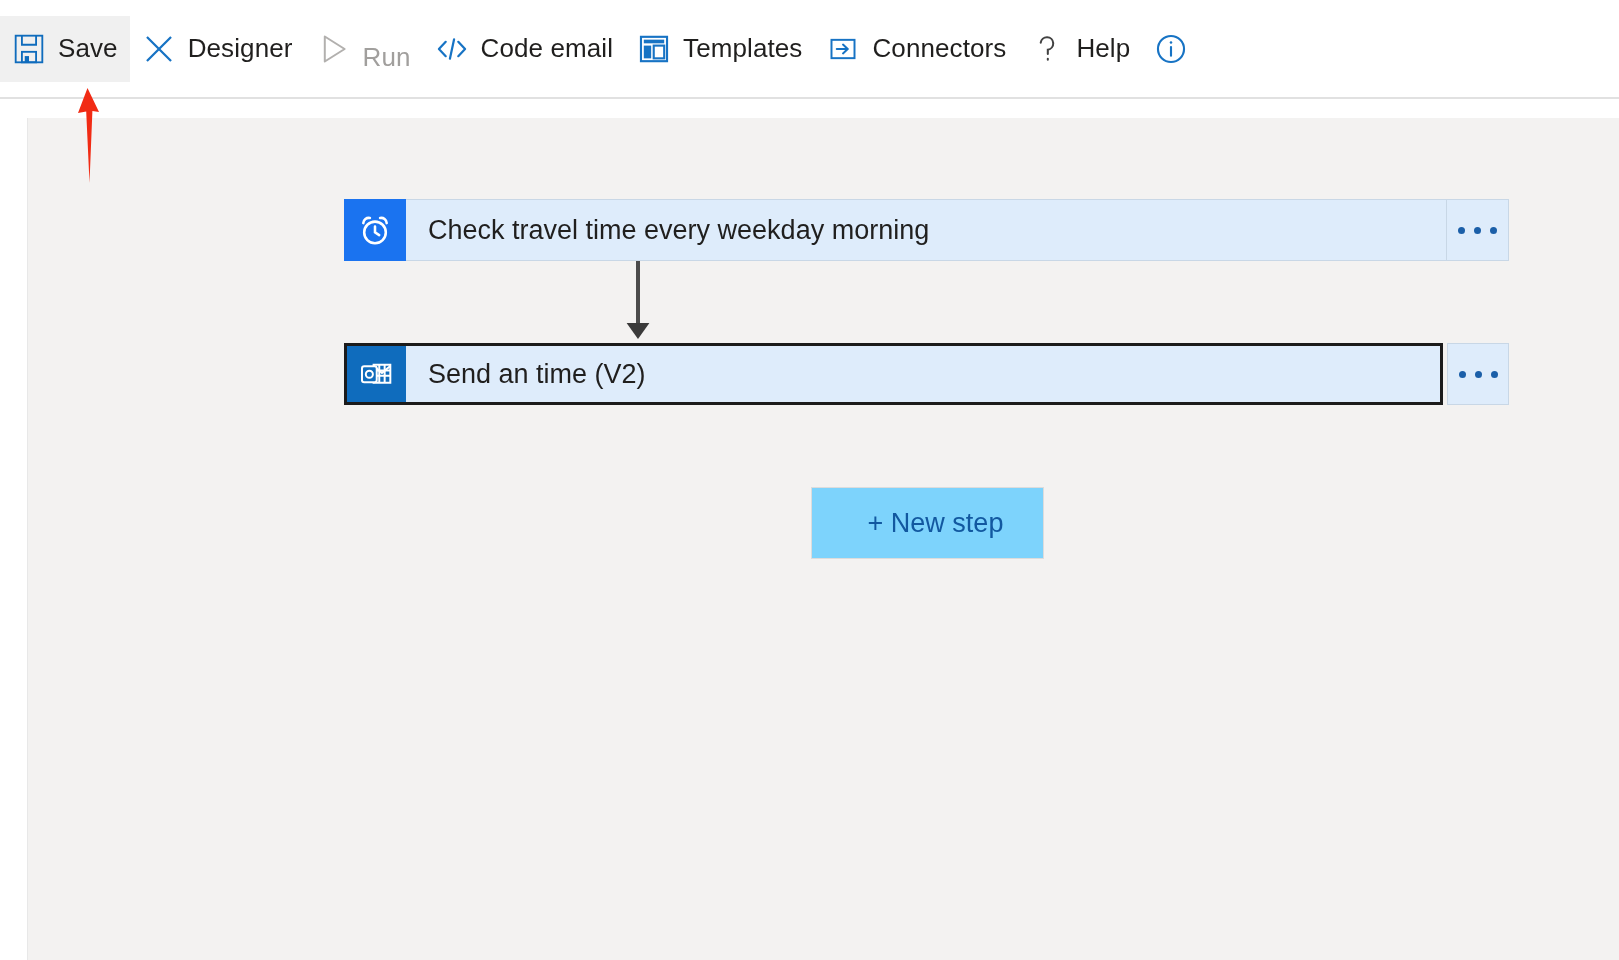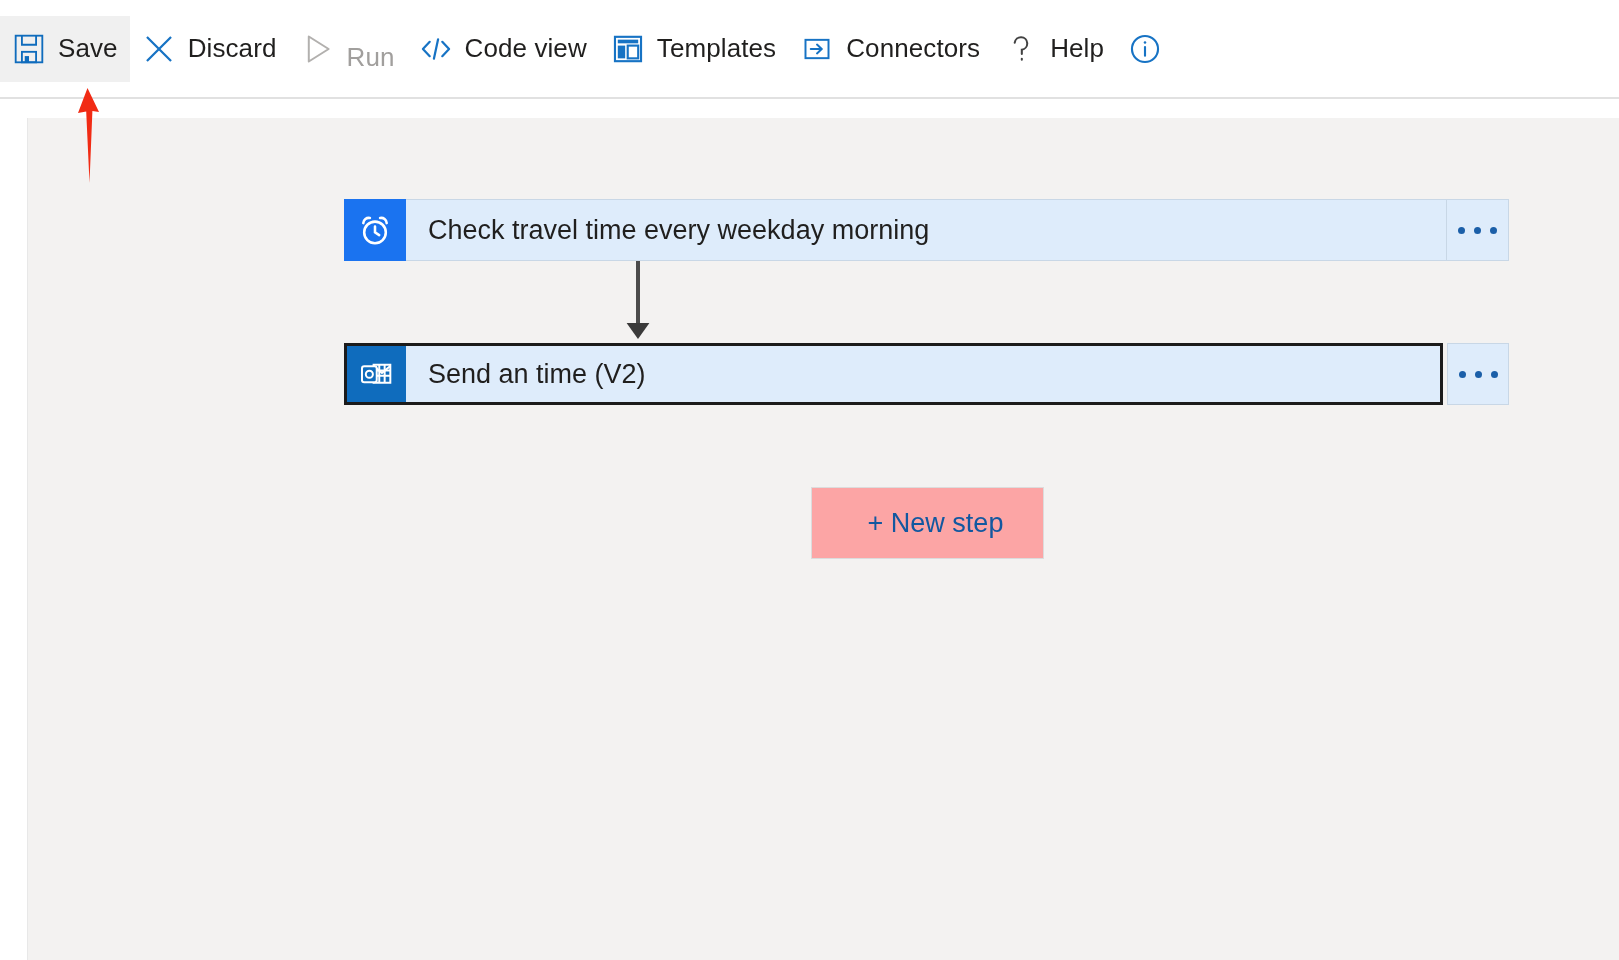--- a/index.html
+++ b/index.html
@@ -153,21 +153,21 @@
     position: absolute;
     left: 590px; top: 143px;
     width: 40px; height: 82px;
   }
 
   
   #new-step {
     position: absolute;
     left: 783px; top: 369px;
     width: 233px; height: 72px;
-    background: #fca5a5;
+    background: #7dd3fc;
     border: 1px solid #dcdcdc;
     display: flex;
     align-items: center;
     justify-content: center;
     cursor: pointer;
     padding-left: 16px;
   }
   #new-step span {
     font-size: 27px;
     color: #1258a0;
@@ -199,42 +199,42 @@
       </span>
       <span class="tb-label">Save</span>
     </div>
 
     <div class="tb-item">
       <span class="tb-icon">
         <svg width="34" height="34" viewBox="0 0 24 24" fill="none" stroke="#1773c4" stroke-width="1.6">
           <path d="M3.5 3.5 L20.5 20.5 M20.5 3.5 L3.5 20.5"></path>
         </svg>
       </span>
-      <span class="tb-label">Discard</span>
+      <span class="tb-label">Designer</span>
     </div>
 
     <div class="tb-item disabled">
       <span class="tb-icon">
         <svg width="34" height="34" viewBox="0 0 24 24" fill="none" stroke="#b2b0ae" stroke-width="1.4">
           <path d="M5.5 3.2 L19.5 12 L5.5 20.8 Z" stroke-linejoin="round"></path>
         </svg>
       </span>
       <span class="tb-label">Run</span>
     </div>
 
 
     <div class="tb-item">
       <span class="tb-icon">
         <svg width="36" height="34" viewBox="0 0 26 24" fill="none" stroke="#1773c4" stroke-width="1.7" stroke-linecap="round" stroke-linejoin="round">
           <path d="M8.2 6.5 L3 12 L8.2 17.5"></path>
           <path d="M17.8 6.5 L23 12 L17.8 17.5"></path>
           <path d="M14.6 4.6 L11.4 19.4"></path>
         </svg>
       </span>
-      <span class="tb-label">Code view</span>
+      <span class="tb-label">Code email</span>
     </div>
 
 
     <div class="tb-item">
       <span class="tb-icon">
         <svg width="34" height="34" viewBox="0 0 24 24" fill="none" stroke="#1773c4" stroke-width="1.5">
           <rect x="2.8" y="3.4" width="18.4" height="17.2"></rect>
           <rect x="4.8" y="5.4" width="14.4" height="2.6" fill="#1773c4" stroke="none"></rect>
           <rect x="4.8" y="9.6" width="5.2" height="9" fill="#1773c4" stroke="none"></rect>
           <rect x="11.8" y="9.6" width="7.4" height="9" fill="none"></rect>

